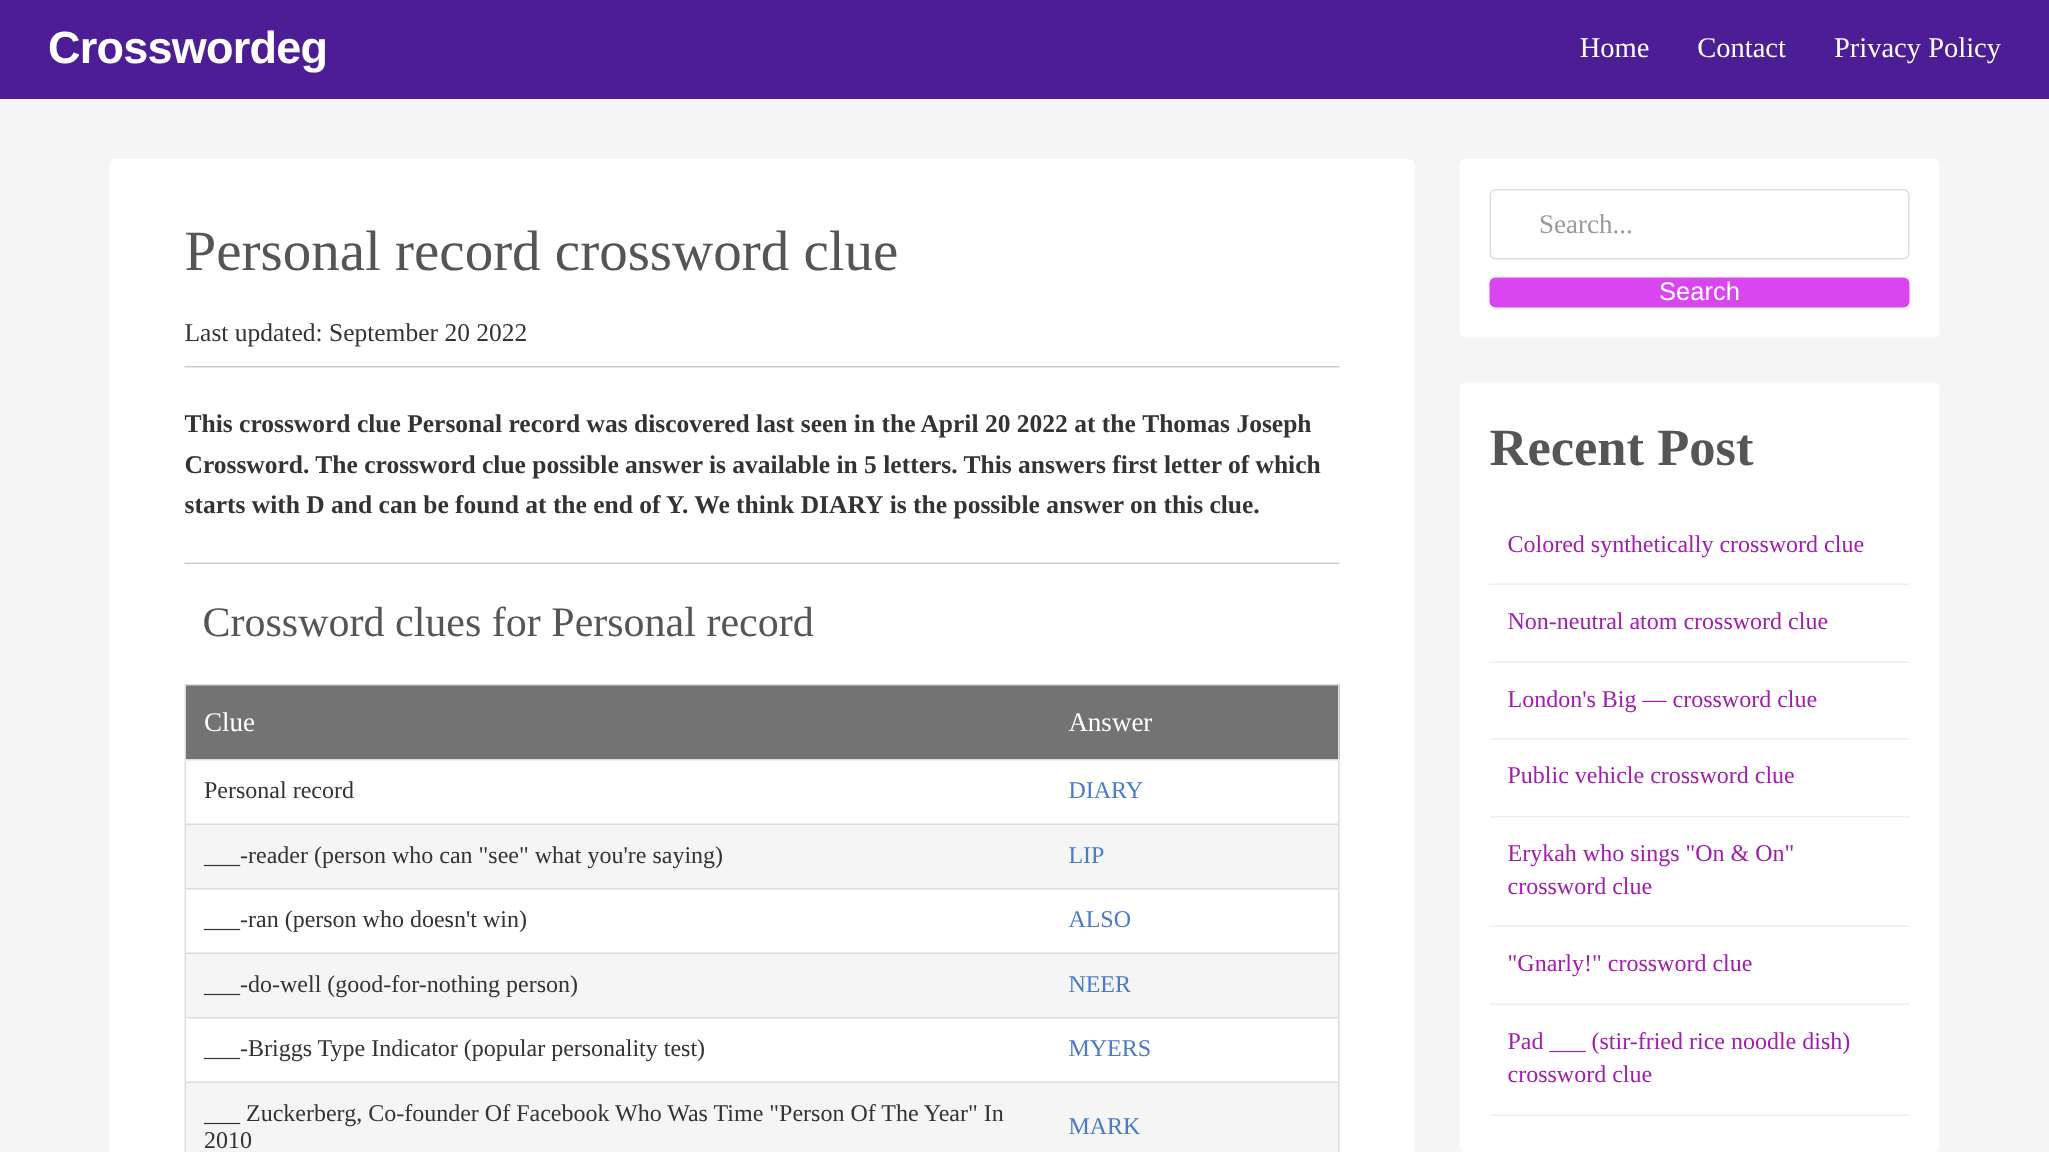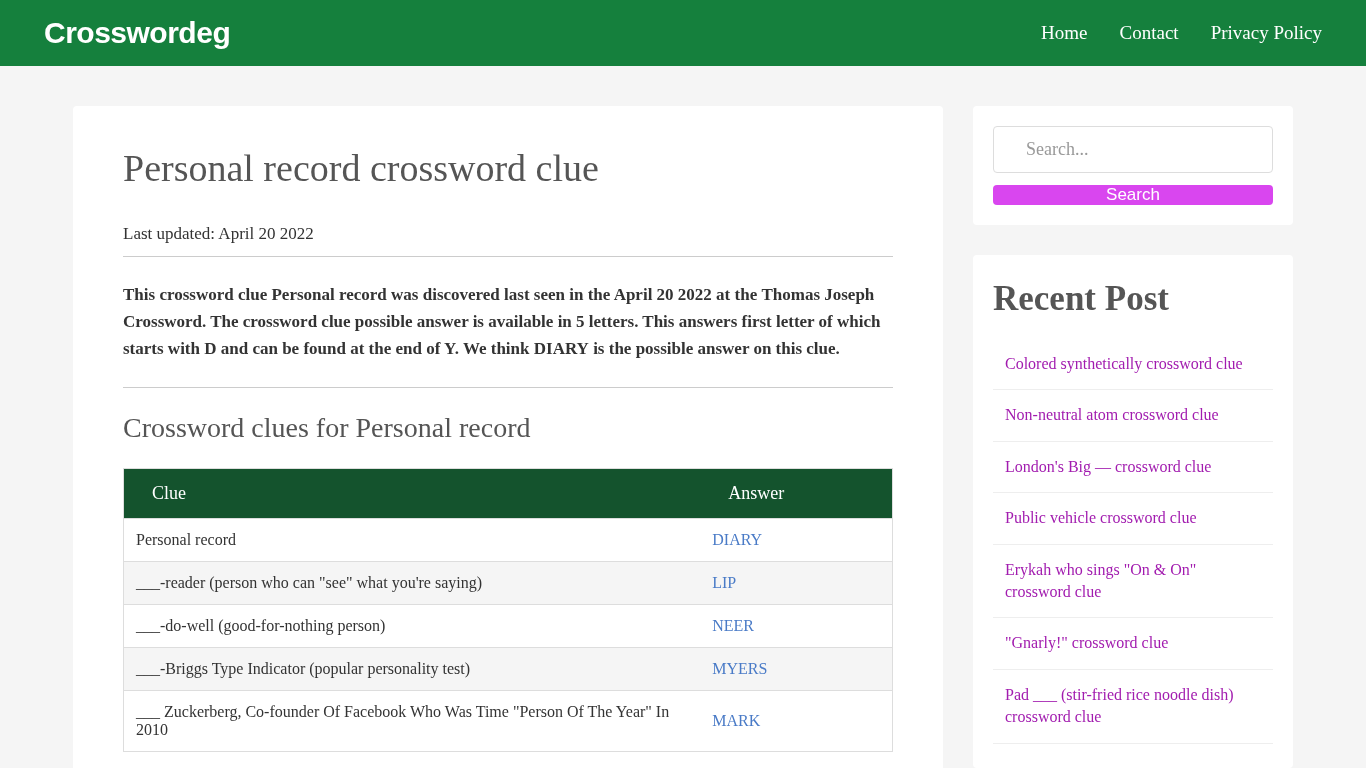--- a/index.html
+++ b/index.html
@@ -2,22 +2,22 @@
 <html><head>
 <meta charset="utf-8">
 <style>
   * { margin: 0; padding: 0; box-sizing: border-box; }
   body {
     font-family: Georgia, 'Times New Roman', serif;
     background: #f5f5f5;
     color: #333;
   }
   .header {
-    background: #15803d;
-    padding: 16px 44px;
+    background: #4c1d95;
+    padding: 16px 32px;
     display: flex;
     justify-content: space-between;
     align-items: center;
   }
   .logo {
     color: #fff;
     font-size: 30px;
     font-weight: 900;
     font-family: Arial, sans-serif;
     letter-spacing: -0.5px;
@@ -97,21 +97,21 @@
     padding: 14px 12px;
     border-bottom: 1px solid #eee;
     font-size: 16px;
     color: #a21caf;
     line-height: 1.4;
     cursor: pointer;
   }
   .page-title {
     font-size: 38px;
     color: #555;
-    margin-bottom: 34px;
+    margin-bottom: 22px;
     font-weight: normal;
   }
   .updated {
     font-size: 17px;
     color: #333;
     padding-bottom: 12px;
     border-bottom: 1px solid #ccc;
     margin-bottom: 24px;
   }
   .intro {
@@ -121,31 +121,32 @@
     padding-bottom: 24px;
     border-bottom: 1px solid #ccc;
     margin-bottom: 24px;
     font-weight: bold;
   }
   .section-title {
     font-size: 28px;
     color: #555;
     margin-bottom: 24px;
     font-weight: normal;
+    margin-left: 12px;
   }
   table {
     width: 100%;
     border-collapse: collapse;
     border: 1px solid #ddd;
   }
   thead th {
-    background: #14532d;
+    background: #737373;
     color: #fff;
     text-align: left;
-    padding: 14px 28px;
+    padding: 14px 12px;
     font-size: 18px;
     font-weight: normal;
     font-family: Georgia, serif;
   }
   tbody td {
     padding: 12px;
     font-size: 16px;
     border-top: 1px solid #ddd;
   }
   tbody tr:nth-child(even) { background: #f5f5f5; }
@@ -161,40 +162,44 @@
     <a href="#">Home</a>
     <a href="#">Contact</a>
     <a href="#">Privacy Policy</a>
   </nav>
 </header>
 
 <div class="container">
 
   <main class="main">
     <h1 class="page-title">Personal record crossword clue</h1>
-    <div class="updated">Last updated: April 20 2022</div>
+    <div class="updated">Last updated: September 20 2022</div>
     <p class="intro">
       <span>This crossword clue </span><b>Personal record</b><span> was discovered last seen in the April 20 2022 at the </span><b>Thomas Joseph</b><span> Crossword. The crossword clue possible answer is available in </span><b>5</b><span> letters. This answers first letter of which starts with D and can be found at the end of Y. We think </span><b>DIARY</b><span> is the possible answer on this clue.</span>
     </p>
     <h2 class="section-title">Crossword clues for Personal record</h2>
     <table>
       <thead>
         <tr>
           <th class="clue-col">Clue</th>
           <th>Answer</th>
         </tr>
       </thead>
       <tbody id="clue-rows">
           <tr>
             <td>Personal record</td>
             <td class="answer">DIARY</td>
           </tr>
           <tr>
             <td>___-reader (person who can "see" what you're saying)</td>
             <td class="answer">LIP</td>
+          </tr>
+          <tr>
+            <td>___-ran (person who doesn't win)</td>
+            <td class="answer">ALSO</td>
           </tr>
           <tr>
             <td>___-do-well (good-for-nothing person)</td>
             <td class="answer">NEER</td>
           </tr>
           <tr>
             <td>___-Briggs Type Indicator (popular personality test)</td>
             <td class="answer">MYERS</td>
           </tr>
           <tr>

